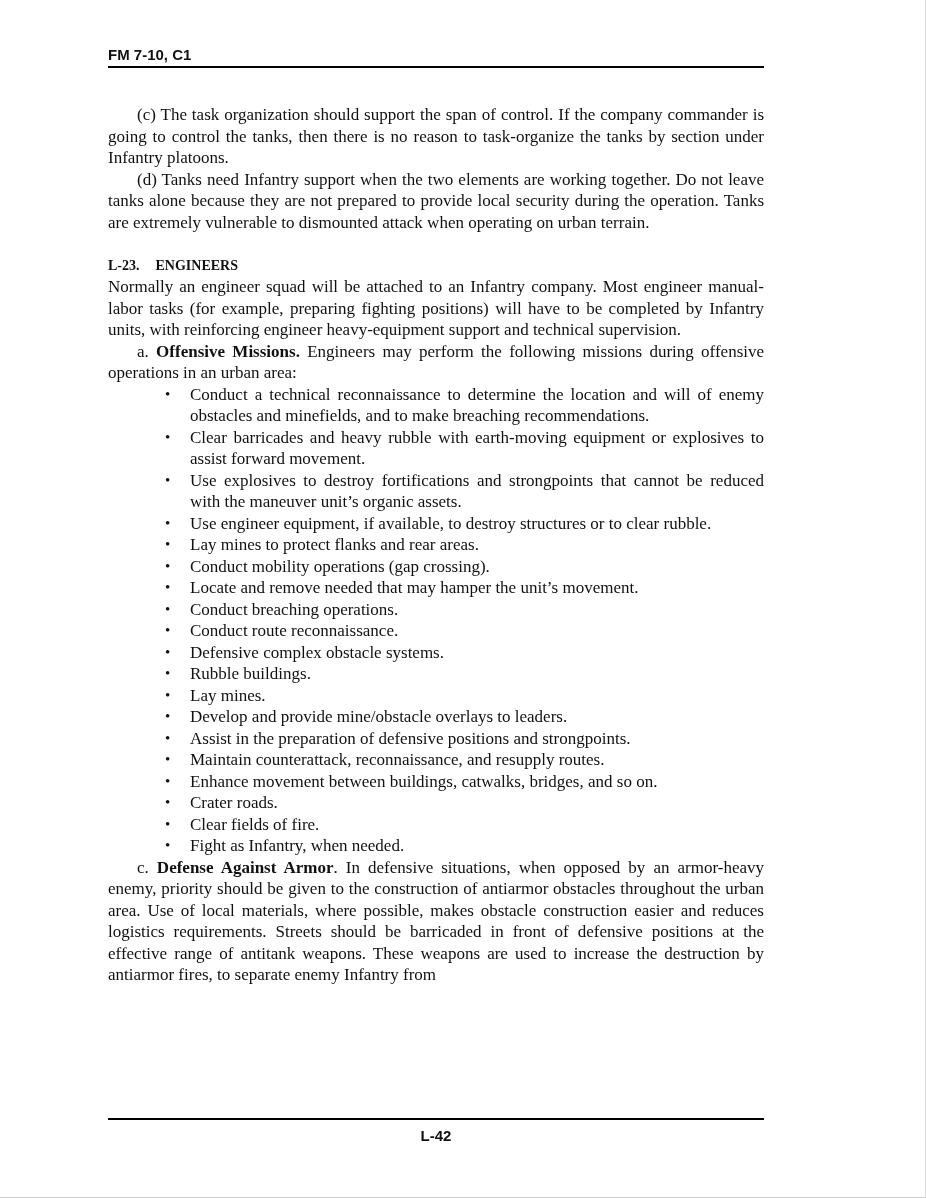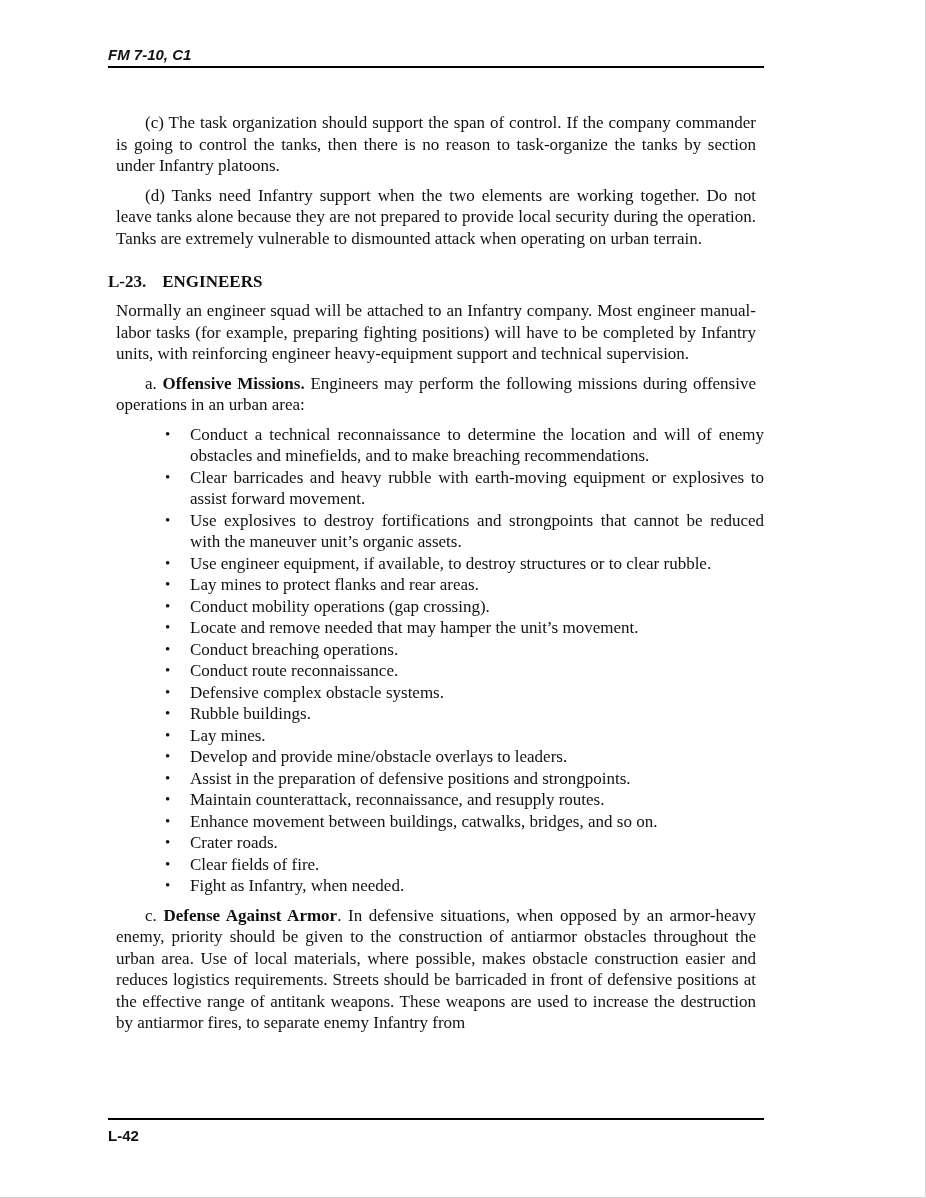--- a/index.html
+++ b/index.html
@@ -17,38 +17,37 @@
   .page-header {
     position: absolute;
     top: 46px;
     left: 108px;
     right: 161px;
     border-bottom: 2px solid #000;
     padding-bottom: 3px;
     font-family: "Liberation Sans", sans-serif;
     font-weight: bold;
     font-size: 15px;
-    font-style: italic;
   }
   .page-body {
     position: absolute;
     top: 104px;
     left: 108px;
     right: 161px;
     font-family: "Liberation Serif", serif;
     font-size: 17px;
     line-height: 21.5px;
     text-align: justify;
   }
-  p.para { margin: 8px; }
+  p.para { margin: 0; }
   p.indent { text-indent: 29px; }
   .section-heading {
     margin-top: 21.5px;
     font-family: "Liberation Serif", serif;
-    font-size: 17px;
+    font-size: 14px;
     line-height: 21.5px;
     font-weight: bold;
     text-align: left;
   }
   .sec-num { margin-right: 16px; }
   .bullets { }
   .bullet {
     display: flex;
     margin-left: 57px;
   }
@@ -64,20 +63,21 @@
   .page-footer {
     position: absolute;
     top: 1118px;
     left: 108px;
     right: 161px;
     border-top: 2px solid #000;
     padding-top: 7px;
     font-family: "Liberation Sans", sans-serif;
     font-weight: bold;
     font-size: 15px;
+    text-align: center;
   }
 </style>
 </head>
 <body>
 
 <div class="page">
 
   <div class="page-header">
     <span>FM 7-10, C1</span>
   </div>

